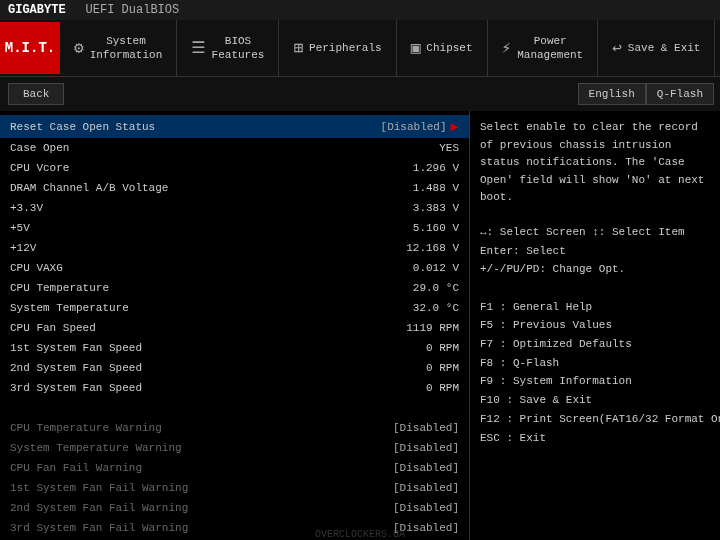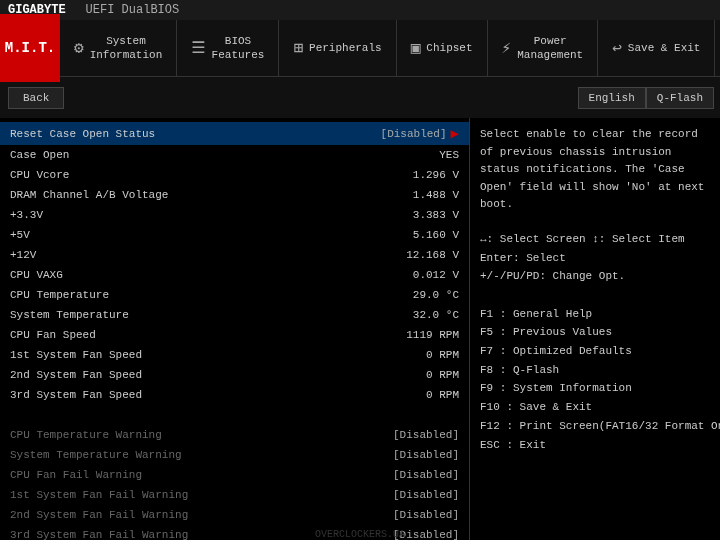--- a/index.html
+++ b/index.html
@@ -36,21 +36,21 @@
     #nav-bar {
       background: #111;
       height: 56px;
       display: flex;
       align-items: center;
     }
     #mit-button {
       background: #c00;
       color: #fff;
       width: 60px;
-      height: 68px;
+      height: 52px;
       display: flex;
       align-items: center;
       justify-content: center;
       font-weight: bold;
       font-size: 14px;
       cursor: pointer;
       flex-shrink: 0;
     }
     .nav-item {
       display: flex;
@@ -69,21 +69,21 @@
     }
     .nav-text {
       font-size: 11px;
       line-height: 1.3;
       text-align: center;
     }
 
     
     #sub-bar {
       background: #111;
-      height: 42px;
+      height: 35px;
       display: flex;
       align-items: center;
       border-top: 1px solid #333;
     }
     #back-button {
       background: #222;
       color: #ccc;
       border: 1px solid #444;
       padding: 4px 14px;
       margin-left: 8px;

